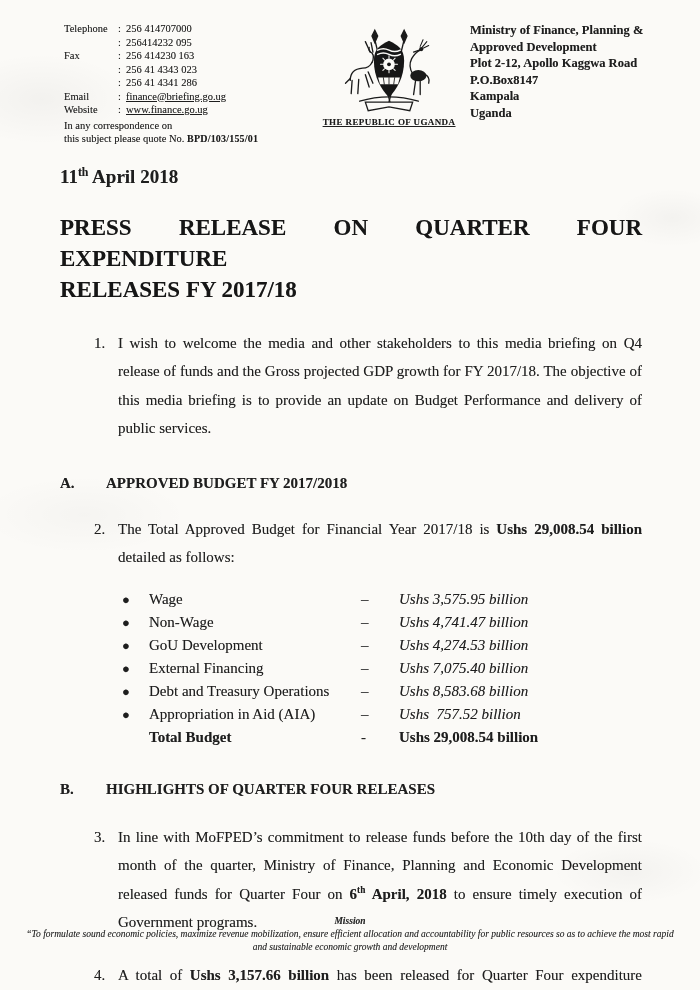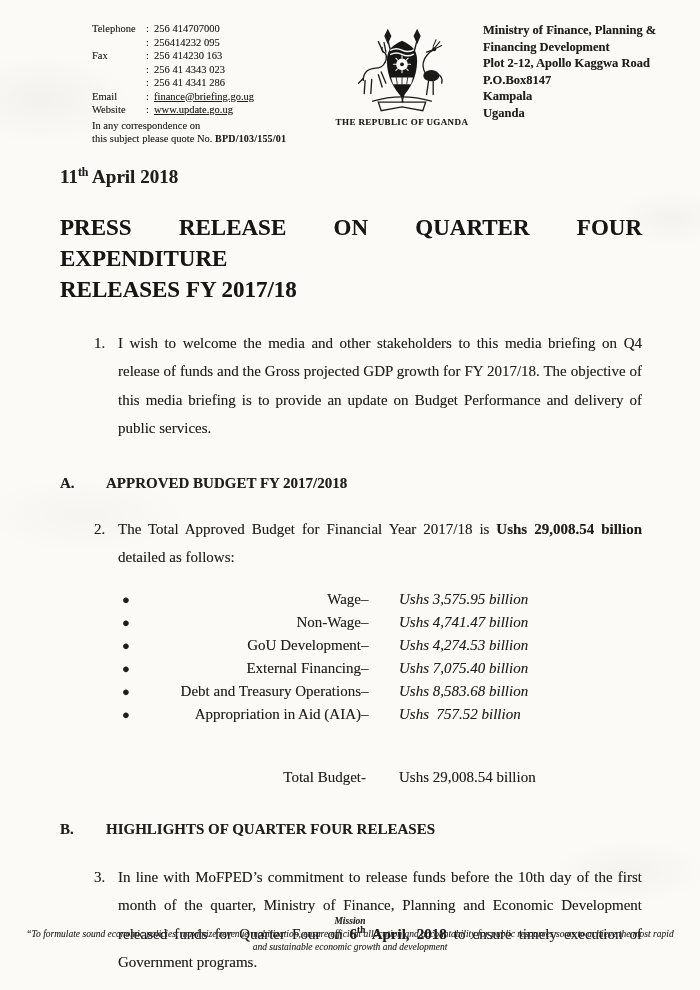--- a/index.html
+++ b/index.html
@@ -16,55 +16,55 @@
     background:
       radial-gradient(140px 70px at 6% 10%, rgba(0,0,0,0.035), transparent 65%),
       radial-gradient(90px 45px at 96% 22%, rgba(0,0,0,0.03), transparent 65%),
       radial-gradient(160px 60px at 12% 52%, rgba(0,0,0,0.025), transparent 65%),
       radial-gradient(120px 50px at 90% 88%, rgba(0,0,0,0.03), transparent 65%),
       #fbfaf7;
     text-shadow: 0 0 0.4px rgba(20,20,20,0.4);
   }
 
   
-  .letterhead { display: flex; padding: 22px 20px 0 92px; justify-content: flex-end; }
+  .letterhead { display: flex; padding: 22px 20px 0 64px; justify-content: flex-end; }
   .contact { width: 252px; font-size: 10.5px; line-height: 13.5px; }
   .contact-row { display: flex; }
   .contact-label { width: 54px; flex: none; }
   .contact-colon { width: 8px; flex: none; }
   .u { text-decoration: underline; }
   .correspondence { margin-top: 2px; font-size: 10.5px; line-height: 13.5px; }
   .ref-line { white-space: nowrap; }
   .ref-num { font-weight: bold; font-size: 10px; letter-spacing: 0.2px; }
 
   .emblem-block { width: 158px; flex: none; display: flex; flex-direction: column; align-items: center; padding-top: 4px; }
   .emblem-block svg { display: block; }
-  .emblem-caption { margin-top: 3px; font-size: 9px; font-weight: bold; letter-spacing: 0.4px; white-space: nowrap; }
+  .emblem-caption { margin-top: 3px; font-size: 9px; font-weight: bold; letter-spacing: 0.4px; white-space: nowrap; text-decoration: underline; }
 
   .address { margin-left: 2px; font-size: 12.5px; font-weight: bold; line-height: 16.5px; width: 215px; }
 
   
   .date-line { margin: 20px 0 0 60px; font-size: 19px; font-weight: bold; }
   .doc-title { margin: 24px 58px 0 60px; font-size: 23px; font-weight: bold; line-height: 31px; color: #161616; }
   .doc-title .l1 { text-align: justify; text-align-last: justify; }
 
   .num-para { display: flex; margin: 24px 58px 0 94px; font-size: 15px; line-height: 28.5px; }
   .num-para .num { width: 24px; flex: none; }
   .num-para .ptext { flex: 1; text-align: justify; }
 
   .section-head { margin: 30px 58px 0 60px; font-size: 15px; font-weight: bold; line-height: 20px; display: flex; }
   .section-head .letter { width: 46px; flex: none; }
 
   .budget-list { margin: 16px 0 0 122px; width: 462px; font-size: 15px; line-height: 23px; }
   .budget-row { display: flex; align-items: baseline; }
   .budget-row .bullet { width: 27px; flex: none; font-size: 13px; }
-  .budget-row .blabel { width: 212px; flex: none; text-align: right; }
+  .budget-row .blabel { width: 212px; flex: none; }
   .budget-row .bdash { width: 38px; flex: none; }
   .budget-row .bvalue { flex: 1; font-style: italic; white-space: pre-wrap; }
-  .budget-total .blabel, .budget-total .bvalue { font-weight: normal; font-style: normal; margin-top: 40px; }
+  .budget-total .blabel, .budget-total .bvalue { font-weight: bold; font-style: normal; }
 
   sup { font-size: 0.62em; vertical-align: super; line-height: 0; }
   .b { font-weight: bold; }
 
   
   .footer { position: absolute; left: 25px; right: 25px; bottom: 36px; text-align: center; font-style: italic; color: #2a2a2a; }
   .mission-label { font-size: 9.5px; font-weight: bold; line-height: 13px; }
   .mission-text { font-size: 9.5px; line-height: 13px; }
 </style>
 </head>
@@ -101,21 +101,21 @@
         <span>256 41 4341 286</span>
       </div>
       <div class="contact-row">
         <span class="contact-label">Email</span>
         <span class="contact-colon">:</span>
         <span class="u">finance@briefing.go.ug</span>
       </div>
       <div class="contact-row">
         <span class="contact-label">Website</span>
         <span class="contact-colon">:</span>
-        <span class="u">www.update.go.ug</span>
+        <span class="u">www.finance.go.ug</span>
       </div>
       <div class="correspondence">
         <div>In any correspondence on</div>
         <div class="ref-line"><span>this subject please quote No. </span><span class="ref-num">BPD/103/155/01</span></div>
       </div>
     </div>
 
     <div class="emblem-block">
       <span>
         <svg width="104" height="88" viewBox="0 0 110 92" fill="none" stroke="#1b1b1b" stroke-width="1.4" stroke-linecap="round">
@@ -164,21 +164,21 @@
 
           <path d="M24,79 Q55,70 86,79" fill="none"></path>
           <path d="M30,80 L80,80 L77,89 L55,85 L33,89 Z" fill="#fbfaf7"></path>
         </svg>
       </span>
       <div class="emblem-caption">THE REPUBLIC OF UGANDA</div>
     </div>
 
     <div class="address">
       <div>Ministry of Finance, Planning &amp;</div>
-      <div>Financing Development</div>
+      <div>Approved Development</div>
       <div>Plot 2-12, Apollo Kaggwa Road</div>
       <div>P.O.Box8147</div>
       <div>Kampala</div>
       <div>Uganda</div>
     </div>
   </div>
 
   <div class="date-line"><span class="b">11</span><sup class="b">th</sup><span class="b"> April 2018</span></div>
 
   <div class="doc-title">

